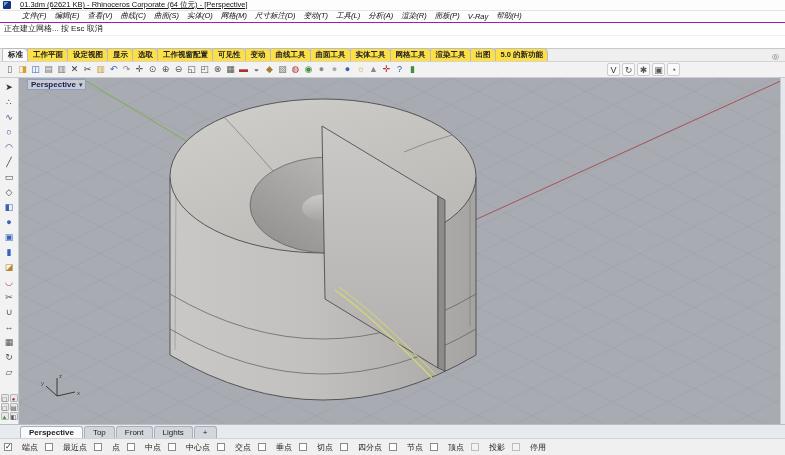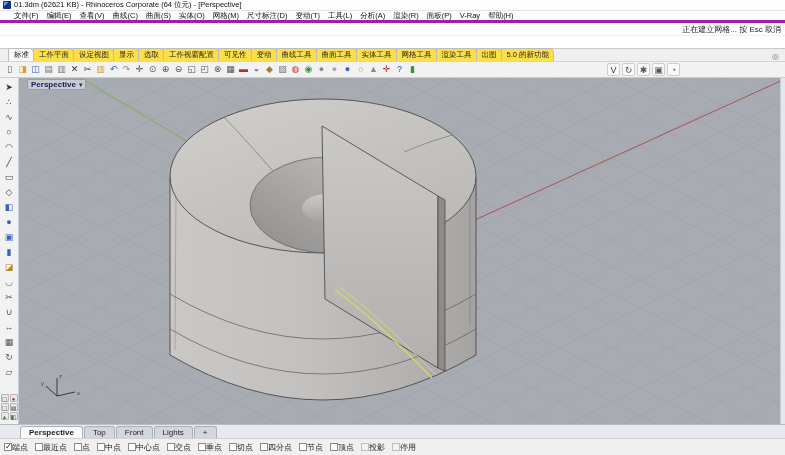--- a/index.html
+++ b/index.html
@@ -1,36 +1,36 @@
 <!DOCTYPE html>
 <html><head>
 <meta charset="utf-8">
 <style>
   * { margin:0; padding:0; box-sizing:border-box; }
   html,body { width:785px; height:455px; overflow:hidden; }
   body { font-family:"Liberation Sans","DejaVu Sans",sans-serif; background:#f0f0f0; color:#111; }
   .app { position:relative; width:785px; height:455px; display:flex; flex-direction:column; }
 
   
-  .titlebar { height:11px; background:#fdfdfd; display:flex; align-items:center; padding:0 3px; font-size:7.5px; gap:3px; border-bottom:1px solid #e4e4e4; }
+  .titlebar { height:11px; background:#fdfdfd; display:flex; align-items:center; padding:0 3px; font-size:7.5px; gap:9px; border-bottom:1px solid #e4e4e4;text-decoration:underline; }
   .appicon { width:8px; height:8px; background:#16327c; border-radius:1px; flex:0 0 auto; position:relative; }
   .appicon::after { content:""; position:absolute; left:1px; top:1px; width:6px; height:6px; background:linear-gradient(135deg,#5aa0e0 40%,#16327c 41%); }
 
   
-  .menubar { height:12px; background:#fdfdfd; display:flex; align-items:center; font-size:7.5px; padding:0 10px; border-bottom:3px solid #a21caf; }
+  .menubar { height:12px; background:#fdfdfd; display:flex; align-items:center; font-size:7.5px; padding:0 18px; border-bottom:1px solid #a21caf;font-style:italic; }
   .menu-item { padding:0 4px; cursor:default; }
 
   
   .cmd { height:26px; background:#ffffff; border-bottom:1px solid #c9c9c9; font-size:8px; }
   .cmd-row { height:13px; display:flex; align-items:center; padding:0 4px; gap:2px; }
-  .cmd-row.hist { color:#222; border-bottom:1px solid #f0f0f0;justify-content:flex-end; }
+  .cmd-row.hist { color:#222; border-bottom:1px solid #f0f0f0; }
   .caret { display:inline-block; width:1px; height:9px; background:#111; margin-left:1px; }
 
   
-  .tabrow { height:13px; background:#efefef; display:flex; align-items:flex-end; padding:1px 2px 0 8px; border-bottom:1px solid #d4d4d4; }
+  .tabrow { height:13px; background:#efefef; display:flex; align-items:flex-end; padding:1px 2px 0 2px; border-bottom:1px solid #d4d4d4;font-weight:bold; }
   .tabs-left { display:flex; align-items:flex-end; flex:1 1 auto; min-width:0; }
   .ttab { font-size:7.5px; padding:1px 4px 1px 5px; background:#fde047; border:1px solid #bcbcbc; border-bottom:none; border-radius:2px 5px 0 0; margin-right:-1px; white-space:nowrap; color:#222; }
   .ttab.active { background:#fafafa; }
   .tab-gear { font-size:8px; color:#777; padding:0 4px; }
   .tabs-right { display:flex; align-items:flex-end; }
   .vtab { font-size:7px; font-family:"Liberation Mono","DejaVu Sans Mono",monospace; padding:1px 4px; background:#e9e9e9; border:1px solid #bcbcbc; border-bottom:none; border-radius:2px 5px 0 0; margin-right:-1px; white-space:nowrap; color:#222; }
   .vtab.active { background:#ffffff; }
 
   
   .iconrow { height:17px; background:#f2f2f2; display:flex; align-items:center; padding:0 3px; border-bottom:1px solid #c9ccd1; }
@@ -52,21 +52,21 @@
   .vp-label .dd { font-size:7px; color:#333; font-weight:normal; }
   .vp-scroll { position:absolute; right:0; top:0; bottom:0; width:5px; background:#e4e7ec; border-left:1px solid #c6cad1; }
 
   
   .vptabs { height:14px; background:#e7eaee; display:flex; align-items:flex-end; padding:1px 0 0 20px; border-top:1px solid #b9bdc4; gap:1px; }
   .vptab { font-size:8px; padding:1px 8px; background:#d3d7dd; border:1px solid #aab0b8; border-bottom:none; border-radius:3px 3px 0 0; color:#222; }
   .vptab.active { background:#fafbfc; font-weight:bold; }
 
   
   .osnapbar { height:17px; background:#f0f0f0; display:flex; align-items:center; padding:0 4px; gap:7px; border-top:1px solid #d2d2d2; font-size:8px; }
-  .osnap { display:flex; align-items:center; gap:0; cursor:default; }
+  .osnap { display:flex; align-items:center; gap:10px; cursor:default; }
   .osnap .cb { width:8px; height:8px; background:#ffffff; border:1px solid #8a8a8a; position:relative; }
   .osnap.active .cb::after { content:"✓"; position:absolute; left:0; top:-2px; font-size:8px; color:#222; }
   .osnap.muted .cb { border-color:#bdbdbd; background:#f3f3f3; }
   .osnap .lbl { color:#222; white-space:nowrap; }
 </style>
 </head>
 <body>
 
 <div class="app">
 

